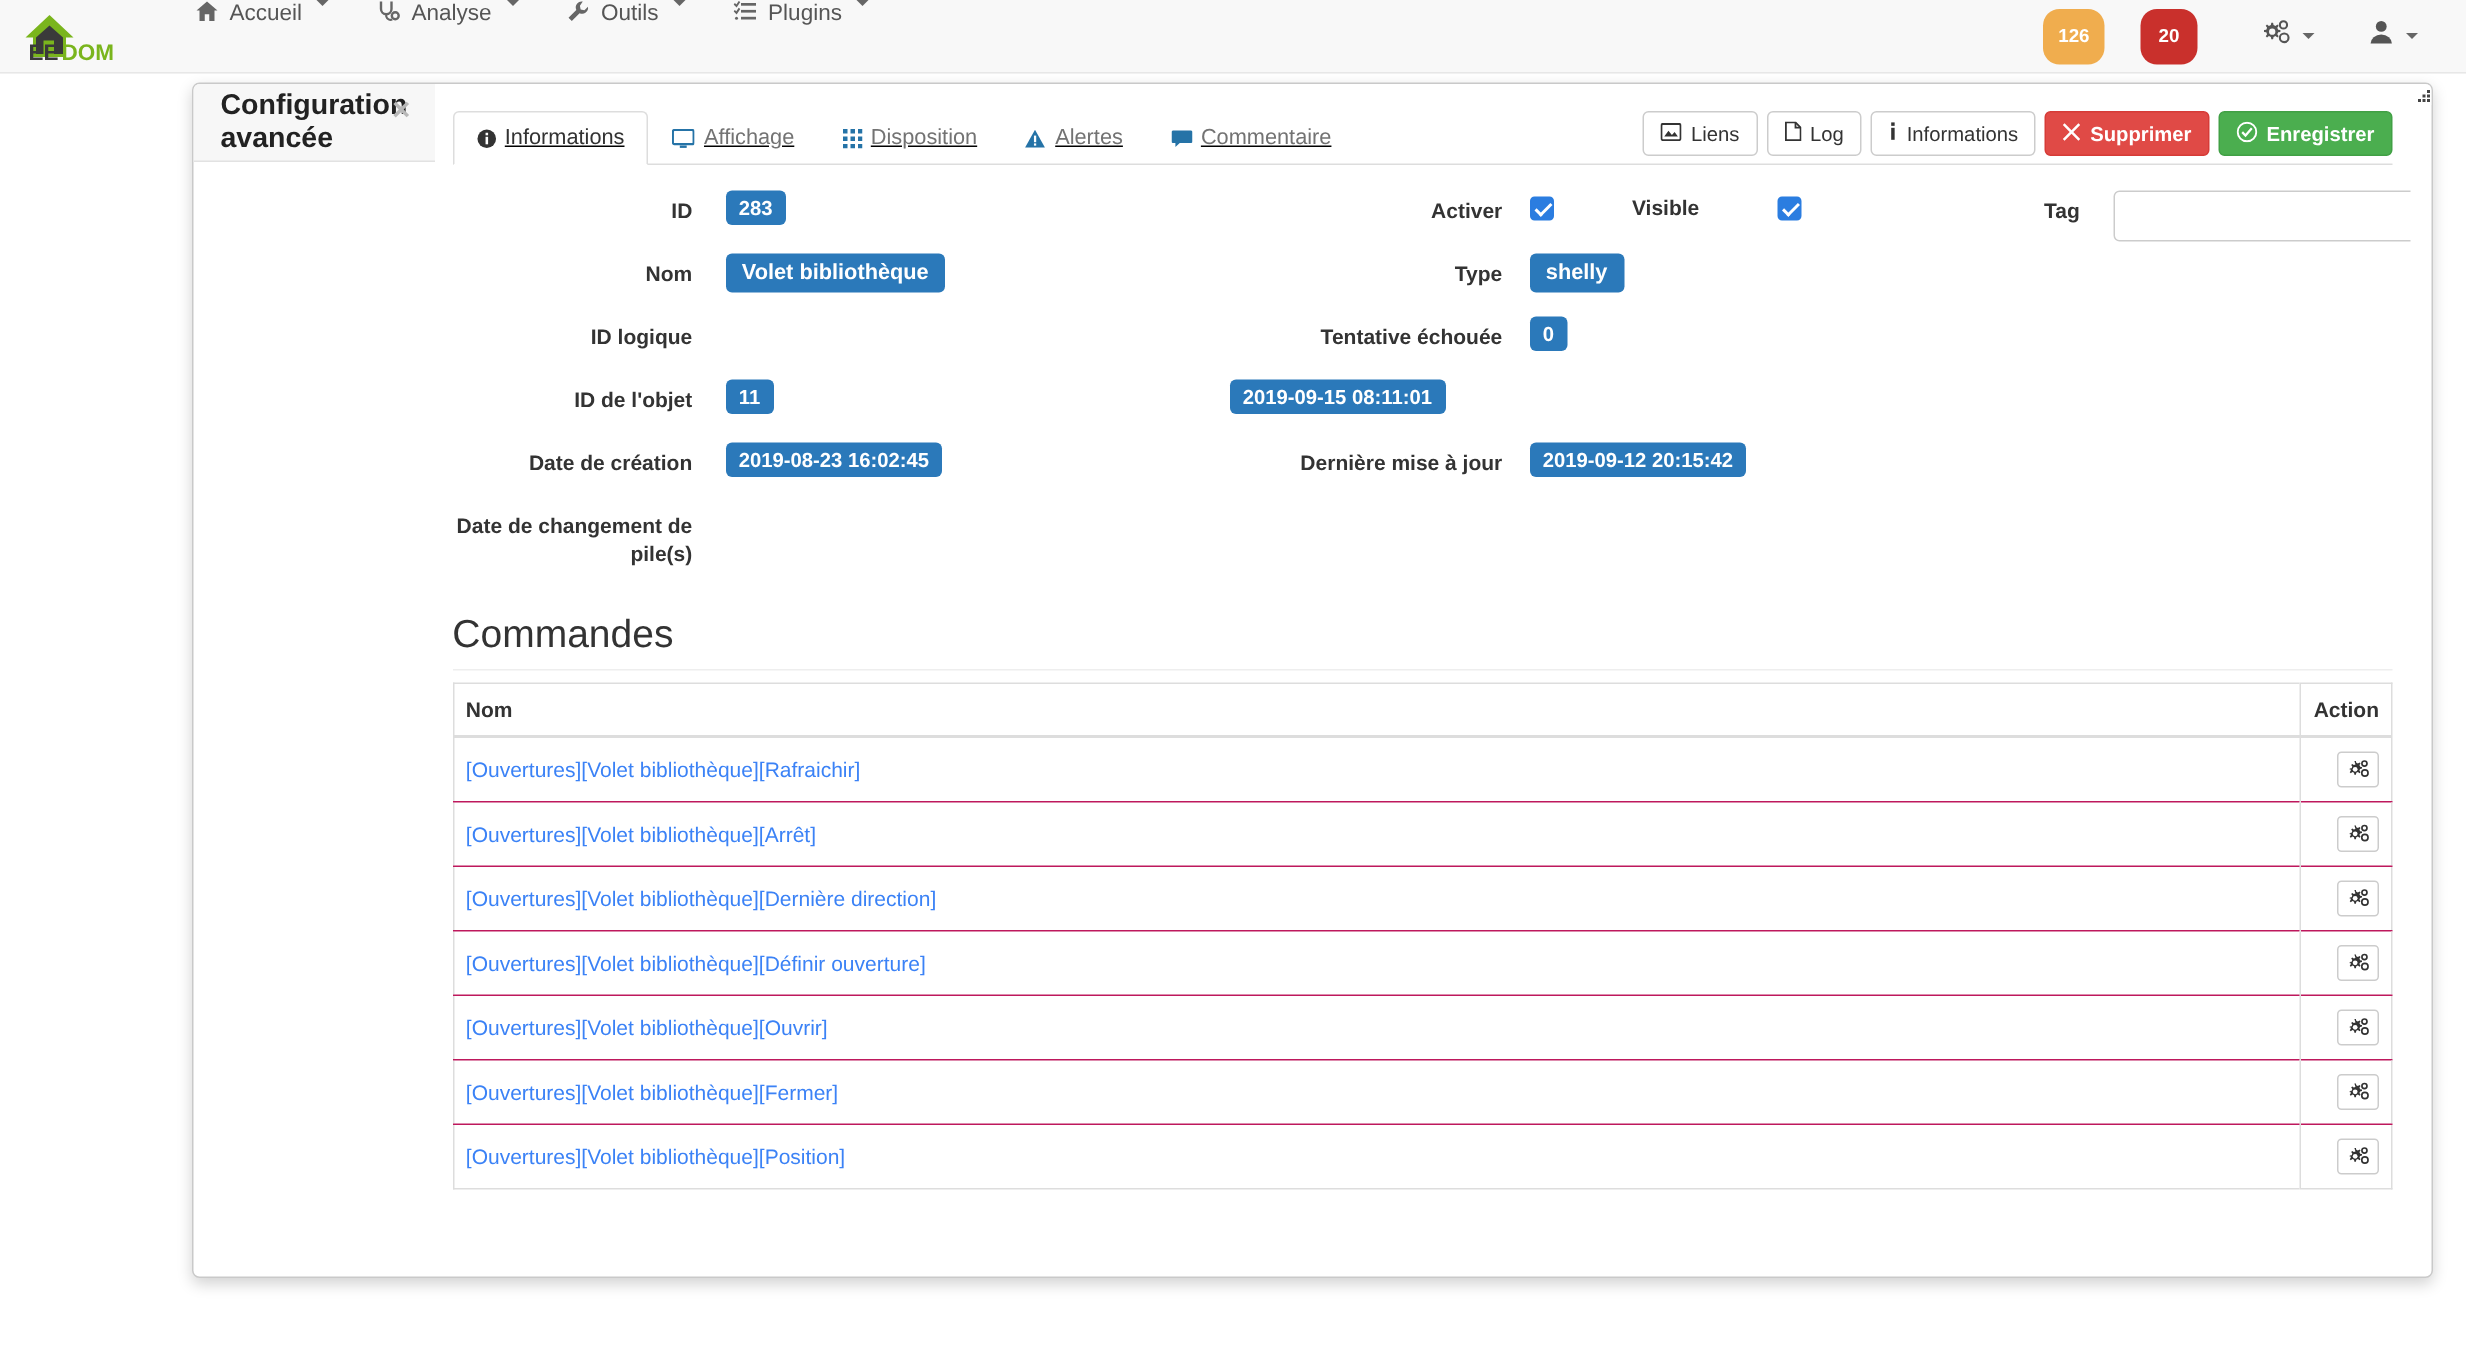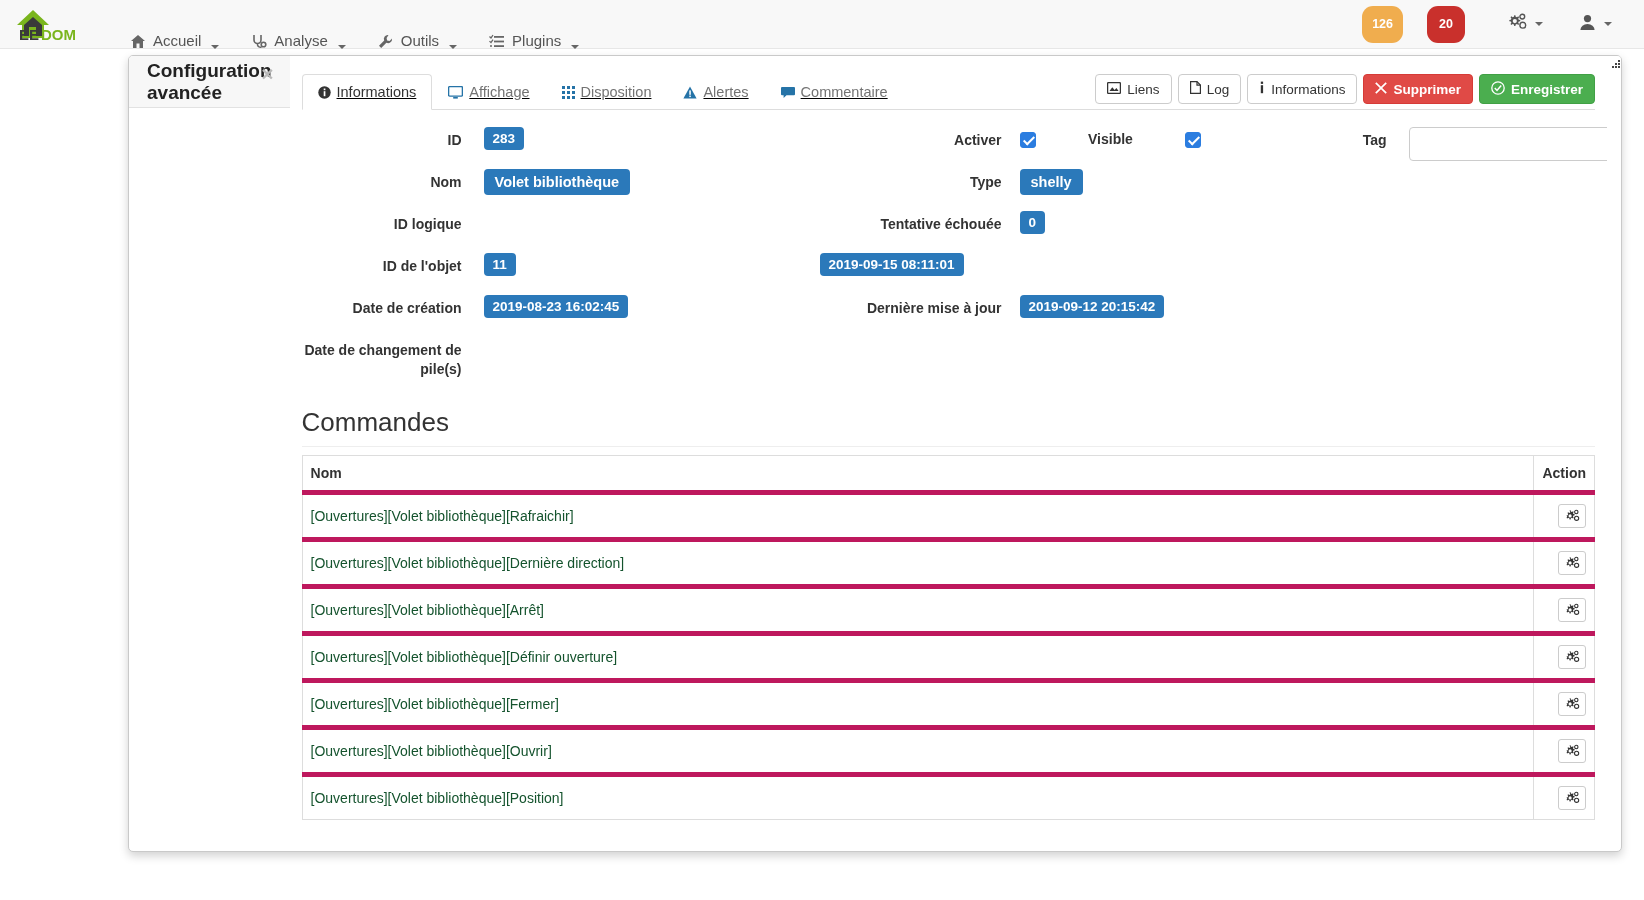--- a/index.html
+++ b/index.html
@@ -22,21 +22,21 @@
   }
   .brand {
     width: 82px; height: 49px; margin-left: 8px;
     display: flex; align-items: center; justify-content: center;
     position: relative;
   }
   .brand svg { display: block; }
 
   .nav-items { display: flex; align-items: center; margin-left: 24px; }
   .nav-item {
-    display: flex; align-items: flex-end; gap: 7px;
+    display: flex; align-items: flex-start; gap: 7px;
     padding: 0 16px; height: 49px;
     color: #555; font-size: 15px; cursor: pointer;
   }
   .nav-item .ni-ico { display: inline-flex; color: #666; }
   .caret {
     width: 0; height: 0; margin-left: 3px;
     border-left: 4px solid transparent;
     border-right: 4px solid transparent;
     border-top: 4px solid #666;
   }
@@ -231,23 +231,23 @@
   .cmd-table th {
     text-align: left;
     font-size: 14px; font-weight: bold; color: #333;
     padding: 9px 8px;
     border-bottom: 2px solid #dddddd;
     border-right: 1px solid #dddddd;
   }
   .cmd-table th:last-child { border-right: none; }
   .cmd-table td {
     padding: 9px 8px;
-    border-top: 5px solid #be185d;
+    border-top: 1px solid #be185d;
     border-right: 1px solid #dddddd;
-    color: #14532d;
+    color: #3b82f6;
   }
   .cmd-table td:last-child { border-right: none; }
   .col-nom { width: 1270px; }
   .col-action { width: auto; }
   .gear-btn {
     float: right;
     display: inline-flex; align-items: center; justify-content: center;
     width: 28px; height: 24px;
     border: 1px solid #ccc; border-radius: 3px;
     background: #fff; cursor: pointer;
@@ -540,73 +540,73 @@
               <svg width="15" height="13" viewBox="0 0 15 13">
                   <path d="M4.6 1.3 l1 0 .25 1.25 1.1.46 1.05-.75.7.7-.75 1.05.46 1.1 1.25.25 0 1-1.25.25-.46 1.1.75 1.05-.7.7-1.05-.75-1.1.46-.25 1.25-1 0-.25-1.25-1.1-.46-1.05.75-.7-.7.75-1.05-.46-1.1L1.5 7.4l0-1 1.25-.25.46-1.1-.75-1.05.7-.7 1.05.75 1.1-.46z" fill="#333"></path>
                   <circle cx="5.1" cy="6.9" r="1.6" fill="#fff"></circle>
                   <circle cx="11.3" cy="3" r="1.7" stroke="#333" stroke-width="1.1" fill="none"></circle>
                   <circle cx="11.6" cy="9.3" r="2.1" stroke="#333" stroke-width="1.1" fill="none"></circle>
                 </svg>
             </span>
           </td>
         </tr>
         <tr>
+          <td>[Ouvertures][Volet bibliothèque][Arrêt]</td>
+          <td>
+            <span class="gear-btn">
+              <svg width="15" height="13" viewBox="0 0 15 13">
+                  <path d="M4.6 1.3 l1 0 .25 1.25 1.1.46 1.05-.75.7.7-.75 1.05.46 1.1 1.25.25 0 1-1.25.25-.46 1.1.75 1.05-.7.7-1.05-.75-1.1.46-.25 1.25-1 0-.25-1.25-1.1-.46-1.05.75-.7-.7.75-1.05-.46-1.1L1.5 7.4l0-1 1.25-.25.46-1.1-.75-1.05.7-.7 1.05.75 1.1-.46z" fill="#333"></path>
+                  <circle cx="5.1" cy="6.9" r="1.6" fill="#fff"></circle>
+                  <circle cx="11.3" cy="3" r="1.7" stroke="#333" stroke-width="1.1" fill="none"></circle>
+                  <circle cx="11.6" cy="9.3" r="2.1" stroke="#333" stroke-width="1.1" fill="none"></circle>
+                </svg>
+            </span>
+          </td>
+        </tr>
+        <tr>
           <td>[Ouvertures][Volet bibliothèque][Dernière direction]</td>
           <td>
             <span class="gear-btn">
               <svg width="15" height="13" viewBox="0 0 15 13">
                   <path d="M4.6 1.3 l1 0 .25 1.25 1.1.46 1.05-.75.7.7-.75 1.05.46 1.1 1.25.25 0 1-1.25.25-.46 1.1.75 1.05-.7.7-1.05-.75-1.1.46-.25 1.25-1 0-.25-1.25-1.1-.46-1.05.75-.7-.7.75-1.05-.46-1.1L1.5 7.4l0-1 1.25-.25.46-1.1-.75-1.05.7-.7 1.05.75 1.1-.46z" fill="#333"></path>
                   <circle cx="5.1" cy="6.9" r="1.6" fill="#fff"></circle>
                   <circle cx="11.3" cy="3" r="1.7" stroke="#333" stroke-width="1.1" fill="none"></circle>
                   <circle cx="11.6" cy="9.3" r="2.1" stroke="#333" stroke-width="1.1" fill="none"></circle>
                 </svg>
             </span>
           </td>
         </tr>
         <tr>
-          <td>[Ouvertures][Volet bibliothèque][Arrêt]</td>
-          <td>
-            <span class="gear-btn">
-              <svg width="15" height="13" viewBox="0 0 15 13">
-                  <path d="M4.6 1.3 l1 0 .25 1.25 1.1.46 1.05-.75.7.7-.75 1.05.46 1.1 1.25.25 0 1-1.25.25-.46 1.1.75 1.05-.7.7-1.05-.75-1.1.46-.25 1.25-1 0-.25-1.25-1.1-.46-1.05.75-.7-.7.75-1.05-.46-1.1L1.5 7.4l0-1 1.25-.25.46-1.1-.75-1.05.7-.7 1.05.75 1.1-.46z" fill="#333"></path>
-                  <circle cx="5.1" cy="6.9" r="1.6" fill="#fff"></circle>
-                  <circle cx="11.3" cy="3" r="1.7" stroke="#333" stroke-width="1.1" fill="none"></circle>
-                  <circle cx="11.6" cy="9.3" r="2.1" stroke="#333" stroke-width="1.1" fill="none"></circle>
-                </svg>
-            </span>
-          </td>
-        </tr>
-        <tr>
           <td>[Ouvertures][Volet bibliothèque][Définir ouverture]</td>
           <td>
             <span class="gear-btn">
               <svg width="15" height="13" viewBox="0 0 15 13">
                   <path d="M4.6 1.3 l1 0 .25 1.25 1.1.46 1.05-.75.7.7-.75 1.05.46 1.1 1.25.25 0 1-1.25.25-.46 1.1.75 1.05-.7.7-1.05-.75-1.1.46-.25 1.25-1 0-.25-1.25-1.1-.46-1.05.75-.7-.7.75-1.05-.46-1.1L1.5 7.4l0-1 1.25-.25.46-1.1-.75-1.05.7-.7 1.05.75 1.1-.46z" fill="#333"></path>
                   <circle cx="5.1" cy="6.9" r="1.6" fill="#fff"></circle>
                   <circle cx="11.3" cy="3" r="1.7" stroke="#333" stroke-width="1.1" fill="none"></circle>
                   <circle cx="11.6" cy="9.3" r="2.1" stroke="#333" stroke-width="1.1" fill="none"></circle>
                 </svg>
             </span>
           </td>
         </tr>
         <tr>
-          <td>[Ouvertures][Volet bibliothèque][Fermer]</td>
+          <td>[Ouvertures][Volet bibliothèque][Ouvrir]</td>
           <td>
             <span class="gear-btn">
               <svg width="15" height="13" viewBox="0 0 15 13">
                   <path d="M4.6 1.3 l1 0 .25 1.25 1.1.46 1.05-.75.7.7-.75 1.05.46 1.1 1.25.25 0 1-1.25.25-.46 1.1.75 1.05-.7.7-1.05-.75-1.1.46-.25 1.25-1 0-.25-1.25-1.1-.46-1.05.75-.7-.7.75-1.05-.46-1.1L1.5 7.4l0-1 1.25-.25.46-1.1-.75-1.05.7-.7 1.05.75 1.1-.46z" fill="#333"></path>
                   <circle cx="5.1" cy="6.9" r="1.6" fill="#fff"></circle>
                   <circle cx="11.3" cy="3" r="1.7" stroke="#333" stroke-width="1.1" fill="none"></circle>
                   <circle cx="11.6" cy="9.3" r="2.1" stroke="#333" stroke-width="1.1" fill="none"></circle>
                 </svg>
             </span>
           </td>
         </tr>
         <tr>
-          <td>[Ouvertures][Volet bibliothèque][Ouvrir]</td>
+          <td>[Ouvertures][Volet bibliothèque][Fermer]</td>
           <td>
             <span class="gear-btn">
               <svg width="15" height="13" viewBox="0 0 15 13">
                   <path d="M4.6 1.3 l1 0 .25 1.25 1.1.46 1.05-.75.7.7-.75 1.05.46 1.1 1.25.25 0 1-1.25.25-.46 1.1.75 1.05-.7.7-1.05-.75-1.1.46-.25 1.25-1 0-.25-1.25-1.1-.46-1.05.75-.7-.7.75-1.05-.46-1.1L1.5 7.4l0-1 1.25-.25.46-1.1-.75-1.05.7-.7 1.05.75 1.1-.46z" fill="#333"></path>
                   <circle cx="5.1" cy="6.9" r="1.6" fill="#fff"></circle>
                   <circle cx="11.3" cy="3" r="1.7" stroke="#333" stroke-width="1.1" fill="none"></circle>
                   <circle cx="11.6" cy="9.3" r="2.1" stroke="#333" stroke-width="1.1" fill="none"></circle>
                 </svg>
             </span>
           </td>

